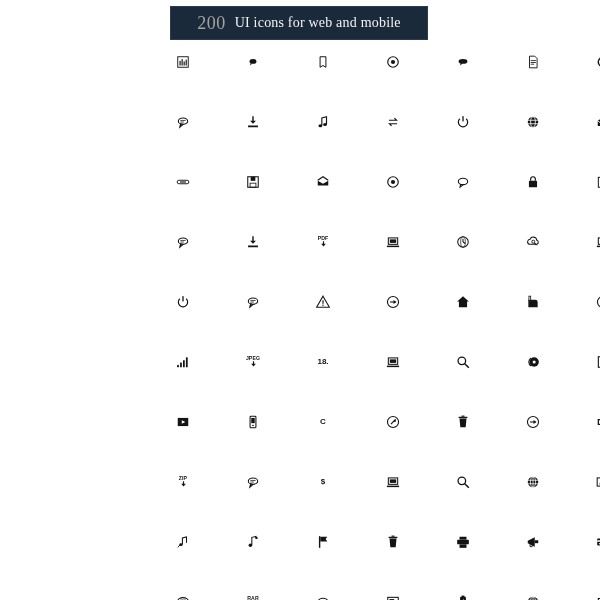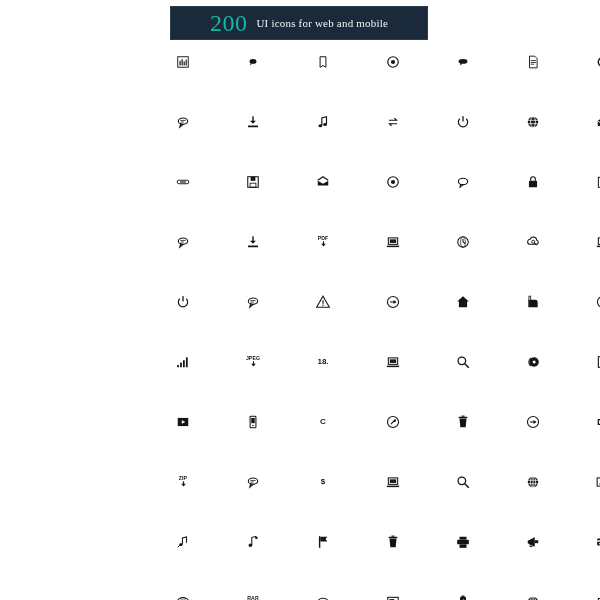--- a/index.html
+++ b/index.html
@@ -21,28 +21,28 @@
     background:#1b2a3a;
     border:1px solid #2c3c4d;
     display:flex;
     align-items:center;
     justify-content:center;
     gap:9px;
     box-sizing:border-box;
   }
   #banner .count{
     font-family:"Liberation Serif", serif;
-    font-size:24px;
-    color:#14b8a6;
+    font-size:18px;
+    color:#a3a3a3;
     line-height:1;
     letter-spacing:0.5px;
   }
   #banner .subtitle{
     font-family:"Liberation Serif", serif;
-    font-size:11px;
+    font-size:14px;
     color:#f2f4f6;
     line-height:1;
     letter-spacing:0.2px;
     white-space:nowrap;
   }
 
   
   #grid{
     position:absolute;
     left:170px; top:54px;

